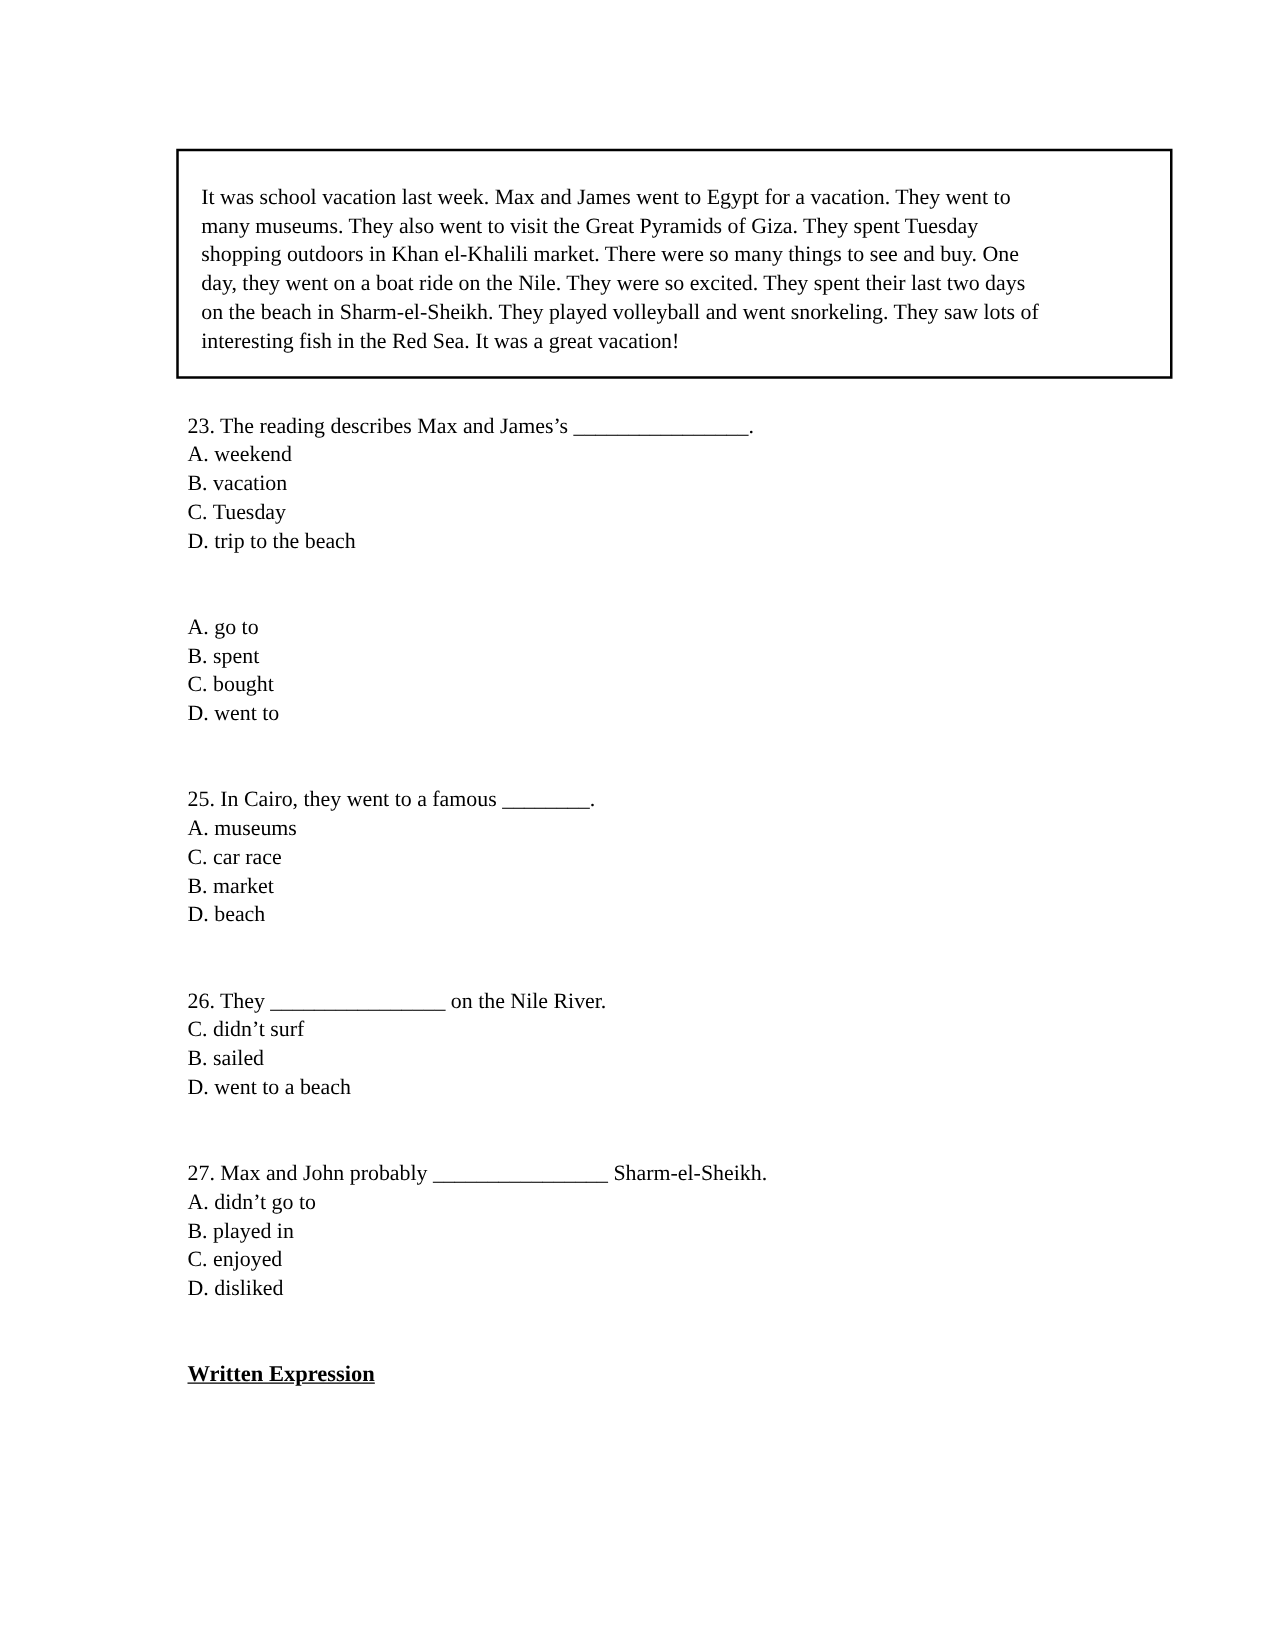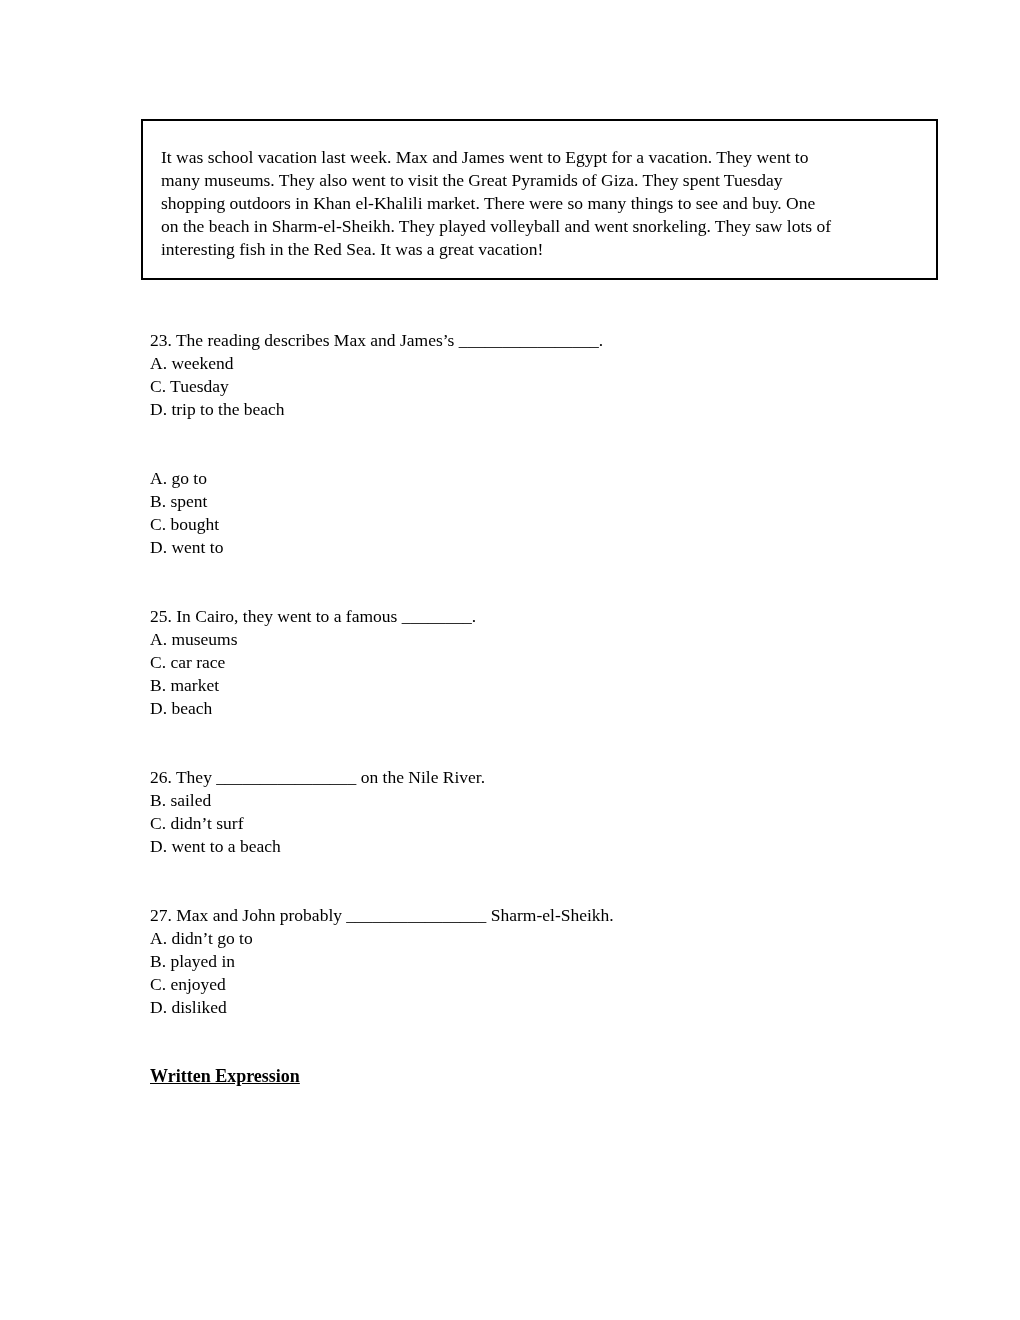--- a/index.html
+++ b/index.html
@@ -63,29 +63,31 @@
 </style>
 </head>
 <body>
 
 <div class="page">
 
   <div class="passage-box">
     <p class="passage-line">It was school vacation last week. Max and James went to Egypt for a vacation. They went to</p>
     <p class="passage-line">many museums. They also went to visit the Great Pyramids of Giza. They spent Tuesday</p>
     <p class="passage-line">shopping outdoors in Khan el-Khalili market. There were so many things to see and buy. One</p>
+    <p class="passage-line">day, they went on a boat ride on the Nile. They were so excited. They spent their last two days</p>
     <p class="passage-line">on the beach in Sharm-el-Sheikh. They played volleyball and went snorkeling. They saw lots of</p>
     <p class="passage-line">interesting fish in the Red Sea. It was a great vacation!</p>
   </div>
 
   <div class="questions">
 
     <div class="question">
       <p class="q-text">23. The reading describes Max and James’s ________________.</p>
       <p class="q-option">A. weekend</p>
+      <p class="q-option">B. vacation</p>
       <p class="q-option">C. Tuesday</p>
       <p class="q-option">D. trip to the beach</p>
     </div>
 
     <div class="question">
       <p class="q-option">A. go to</p>
       <p class="q-option">B. spent</p>
       <p class="q-option">C. bought</p>
       <p class="q-option">D. went to</p>
     </div>
@@ -93,22 +95,22 @@
     <div class="question">
       <p class="q-text">25. In Cairo, they went to a famous ________.</p>
       <p class="q-option">A. museums</p>
       <p class="q-option">C. car race</p>
       <p class="q-option">B. market</p>
       <p class="q-option">D. beach</p>
     </div>
 
     <div class="question">
       <p class="q-text">26. They ________________ on the Nile River.</p>
+      <p class="q-option">C. didn’t surf</p>
       <p class="q-option">B. sailed</p>
-      <p class="q-option">C. didn’t surf</p>
       <p class="q-option">D. went to a beach</p>
     </div>
 
     <div class="question">
       <p class="q-text">27. Max and John probably ________________ Sharm-el-Sheikh.</p>
       <p class="q-option">A. didn’t go to</p>
       <p class="q-option">B. played in</p>
       <p class="q-option">C. enjoyed</p>
       <p class="q-option">D. disliked</p>
     </div>

